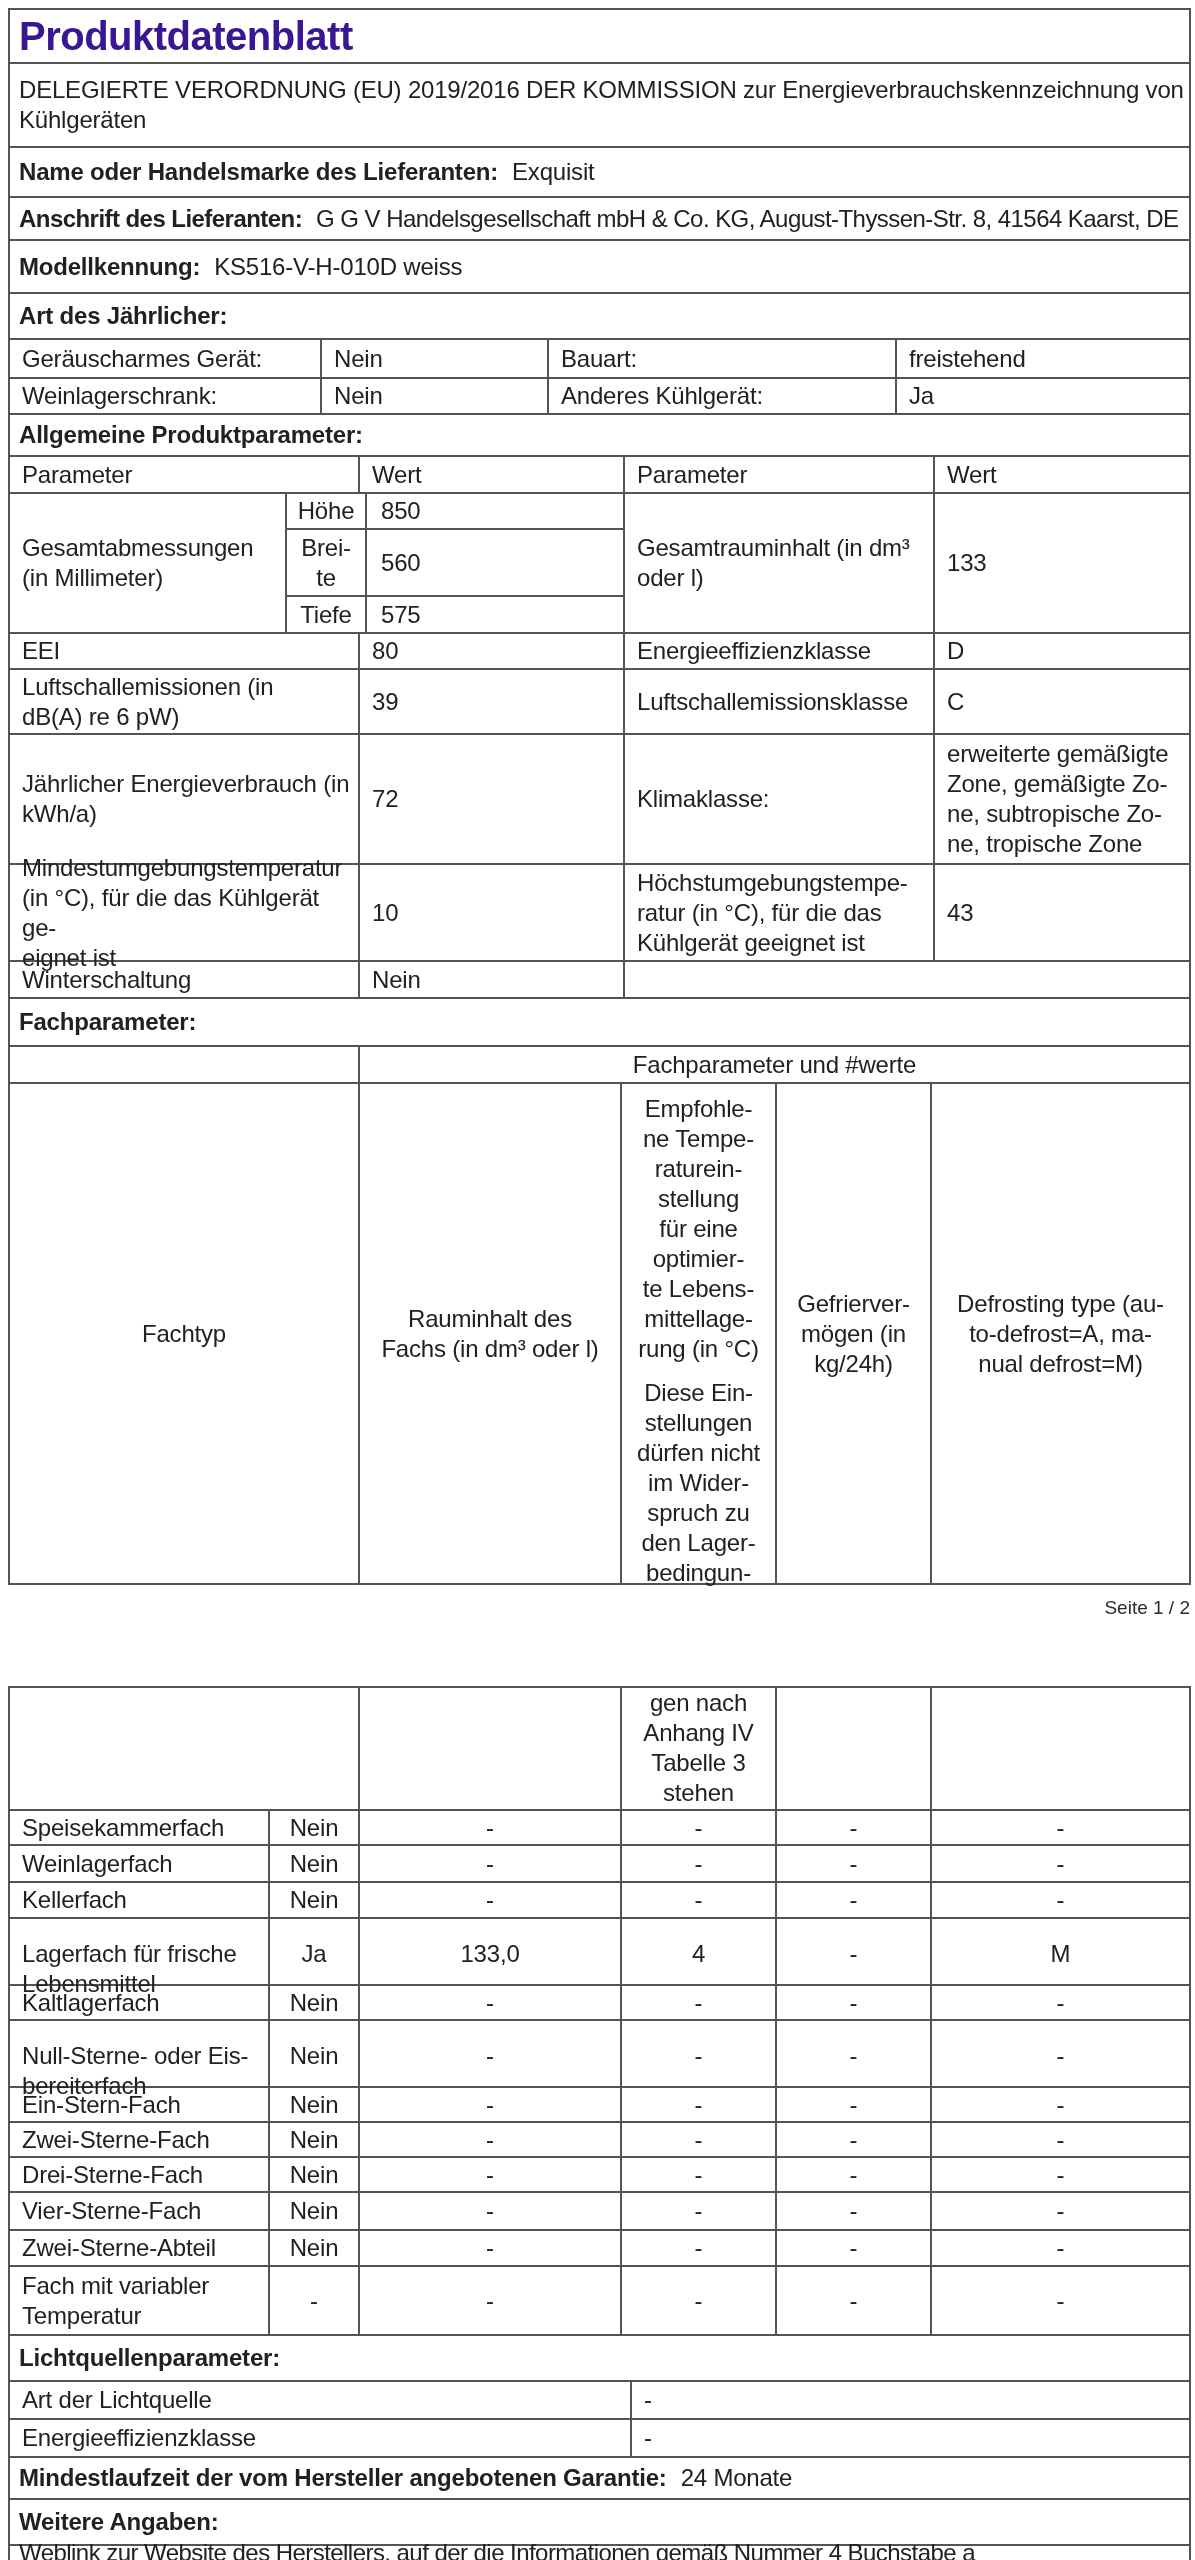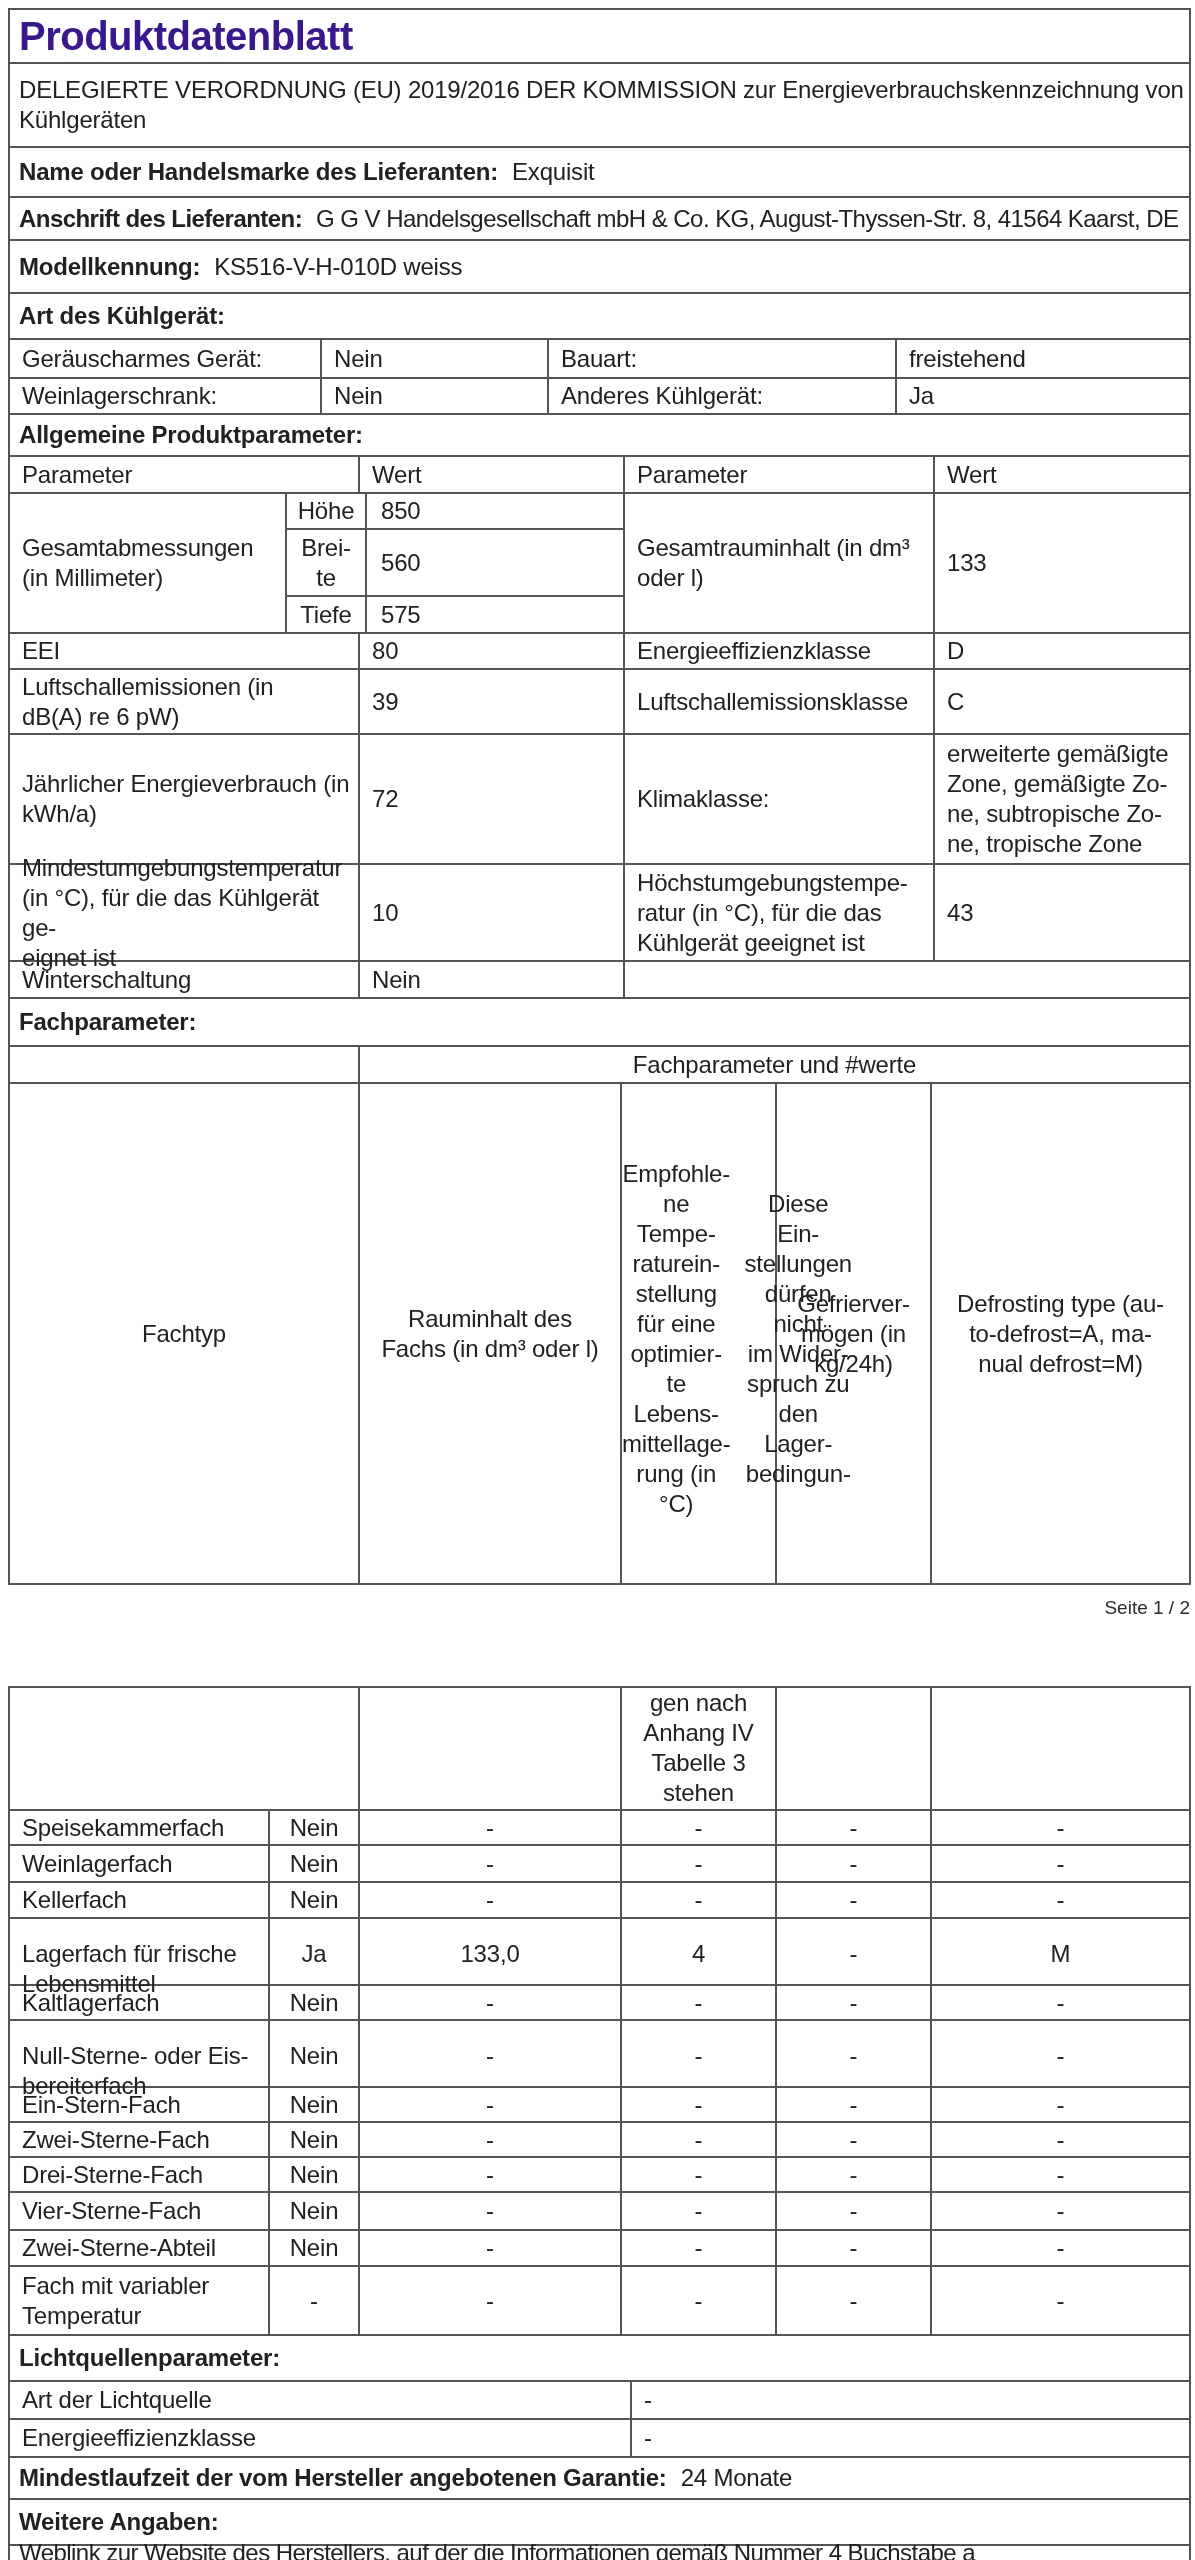--- a/index.html
+++ b/index.html
@@ -32,21 +32,21 @@
   .dimlabel{width:277px}.dimmid{width:338px; display:flex; flex-direction:column; border-right:2px solid var(--ln);}
   .subrow{display:flex; border-bottom:2px solid var(--ln); flex:0 0 auto;}
   .subrow:last-child{border-bottom:none;}
   .dimname{width:80px; border-right:2px solid var(--ln); display:flex; align-items:center; justify-content:center; text-align:center; white-space:pre-line;}
   .dimval{flex:1; display:flex; align-items:center; padding-left:14px;}
   
   .c1{width:260px}.c2{width:90px}.c3{width:262px}.c4{width:155px}.c5{width:155px}.c6{flex:1}
   .cth{width:350px}
   
   .d1{width:622px}.d2{flex:1}
-  .hdrcol { flex-direction:row; justify-content:flex-start; align-items:center; text-align:center; padding:10px 0 0 0; gap:14px; }
+  .hdrcol { flex-direction:column; justify-content:flex-start; align-items:center; text-align:center; padding:10px 0 0 0; gap:14px; }
   .page-note { position:absolute; top:1593px; right:5px; font-size:19px; letter-spacing:0; color:#2b2b2b; }
 </style>
 </head>
 <body>
 
 <div class="page" id="page1">
 
   <div class="row" style="height:54px">
     <div class="cell plain doc-title" id="doc-title" style="color: rgb(58, 23, 146);">Produktdatenblatt</div>
   </div>
@@ -71,21 +71,21 @@
   </div>
 
   <div class="row" style="height:53px">
     <div class="cell plain inline-pair">
       <span class="lbl">Modellkennung:</span>
       <span class="val">KS516-V-H-010D weiss</span>
     </div>
   </div>
 
   <div class="row" style="height:46px">
-    <div class="cell plain bold">Art des Kühlgerät:</div>
+    <div class="cell plain bold">Art des Jährlicher:</div>
   </div>
 
   <div class="row" style="height:39px">
     <div class="cell a1">Geräuscharmes Gerät:</div>
     <div class="cell a2">Nein</div>
     <div class="cell a3">Bauart:</div>
     <div class="cell a4">freistehend</div>
   </div>
   <div class="row" style="height:36px">
     <div class="cell a1">Weinlagerschrank:</div>

